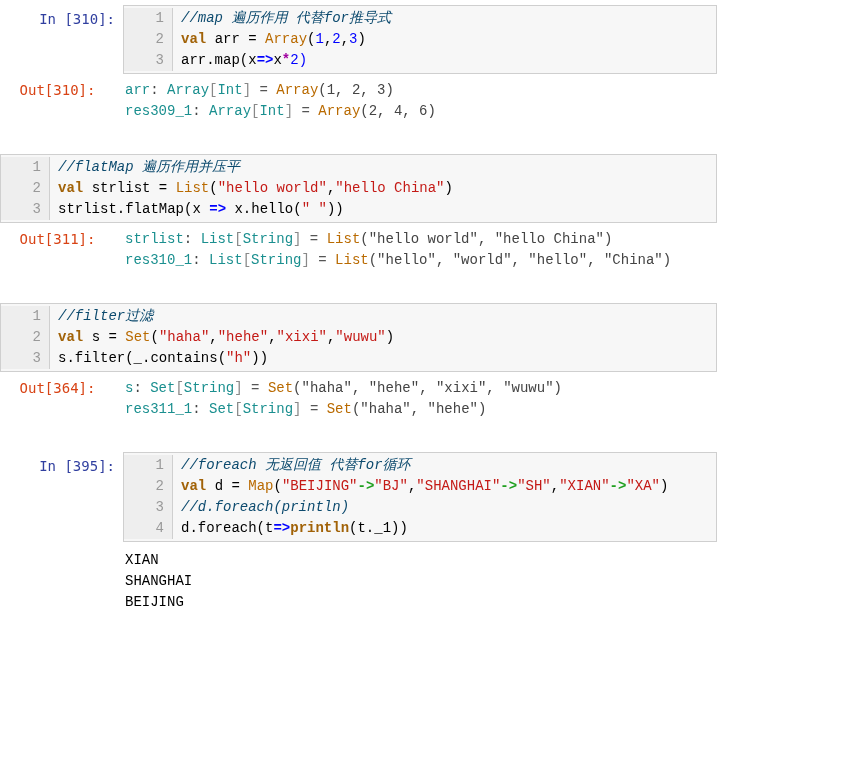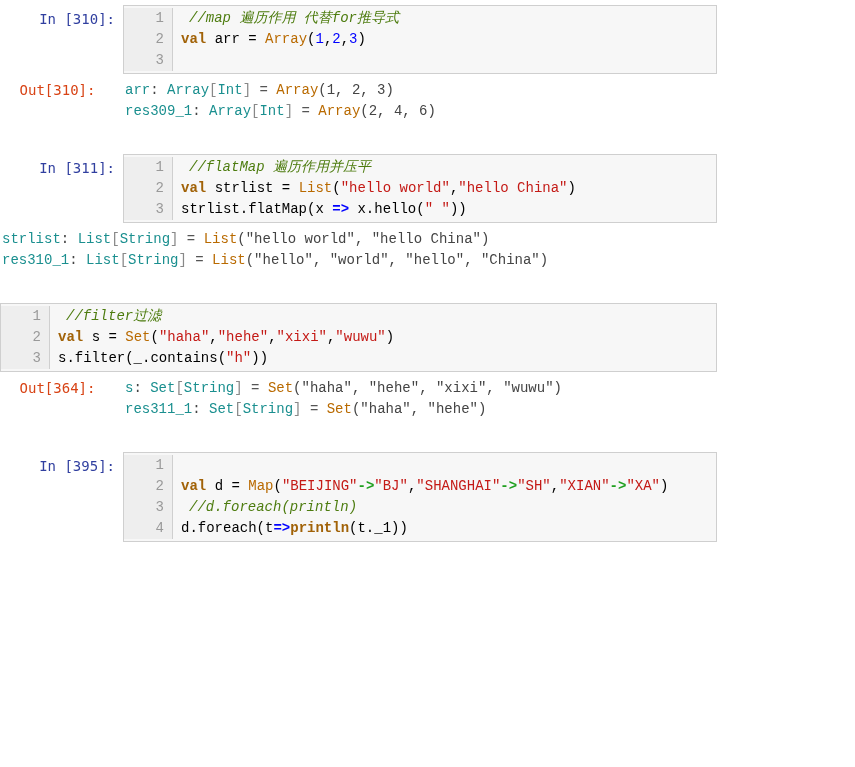--- a/index.html
+++ b/index.html
@@ -60,21 +60,21 @@
     white-space: pre;
   }
   .plain-output {
     flex: 1;
     padding: 6px 0 6px 2px;
     line-height: 1.5;
     white-space: pre;
     color: #000;
   }
   
-  .c-comment { color: #4d7c0f; font-style: italic; margin-left: 8px; }
+  .c-comment { color: #0c4a6e; font-style: italic; }
   .c-key     { color: #a16207; font-weight: bold; }
   .c-id      { color: #000; }
   .c-type    { color: #B96A00; }
   .c-num     { color: #0000FF; }
   .c-str     { color: #C41A16; }
   .c-star    { color: #A000A0; font-weight: bold; }
   .c-arrow   { color: #20A020; font-weight: bold; }
   .c-fat     { color: #0000FF; font-weight: bold; }
   
   .o-id    { color: #1A8F8F; }
@@ -96,49 +96,50 @@
       <div class="code-line">
         <div class="ln">1</div>
         <div class="code"><span class="c-comment">//map 遍历作用 代替for推导式</span></div>
       </div>
       <div class="code-line">
         <div class="ln">2</div>
         <div class="code"><span class="c-key">val</span> <span class="c-id">arr</span><span> = </span><span class="c-type">Array</span><span>(</span><span class="c-num">1</span><span>,</span><span class="c-num">2</span><span>,</span><span class="c-num">3</span><span>)</span></div>
       </div>
       <div class="code-line">
         <div class="ln">3</div>
+        <div class="code"><span>arr.map(x</span><span class="c-fat">=&gt;</span><span>x</span><span class="c-star">*</span><span class="c-num">2)</span></div>
       </div>
     </div>
   </div>
   <div class="cell">
     <div class="prompt out">Out[310]:</div>
     <div class="output-block"><span class="o-id">arr</span><span class="o-txt">: </span><span class="o-ty">Array</span><span class="o-br">[</span><span class="o-ty">Int</span><span class="o-br">]</span><span class="o-eq"> = </span><span class="o-con">Array</span><span class="o-txt">(1, 2, 3)</span>
 <span class="o-id">res309_1</span><span class="o-txt">: </span><span class="o-ty">Array</span><span class="o-br">[</span><span class="o-ty">Int</span><span class="o-br">]</span><span class="o-eq"> = </span><span class="o-con">Array</span><span class="o-txt">(2, 4, 6)</span></div>
   </div>
 
   <div class="gap"></div>
 
   <div class="cell">
-    <div class="prompt in">In  [311]:</div>
     <div class="code-block">
       <div class="code-line">
         <div class="ln">1</div>
         <div class="code"><span class="c-comment">//flatMap 遍历作用并压平</span></div>
       </div>
       <div class="code-line">
         <div class="ln">2</div>
         <div class="code"><span class="c-key">val</span> <span class="c-id">strlist</span><span> = </span><span class="c-type">List</span><span>(</span><span class="c-str">"hello world"</span><span>,</span><span class="c-str">"hello China"</span><span>)</span></div>
       </div>
       <div class="code-line">
         <div class="ln">3</div>
         <div class="code"><span>strlist.flatMap(x </span><span class="c-fat">=&gt;</span><span> x.hello(</span><span class="c-str">" "</span><span>))</span></div>
       </div>
     </div>
   </div>
   <div class="cell">
+    <div class="prompt out">Out[311]:</div>
     <div class="output-block"><span class="o-id">strlist</span><span class="o-txt">: </span><span class="o-ty">List</span><span class="o-br">[</span><span class="o-ty">String</span><span class="o-br">]</span><span class="o-eq"> = </span><span class="o-con">List</span><span class="o-txt">("hello world", "hello China")</span>
 <span class="o-id">res310_1</span><span class="o-txt">: </span><span class="o-ty">List</span><span class="o-br">[</span><span class="o-ty">String</span><span class="o-br">]</span><span class="o-eq"> = </span><span class="o-con">List</span><span class="o-txt">("hello", "world", "hello", "China")</span></div>
   </div>
 
   <div class="gap"></div>
 
   <div class="cell">
     <div class="code-block">
       <div class="code-line">
         <div class="ln">1</div>
@@ -160,32 +161,36 @@
 <span class="o-id">res311_1</span><span class="o-txt">: </span><span class="o-ty">Set</span><span class="o-br">[</span><span class="o-ty">String</span><span class="o-br">]</span><span class="o-eq"> = </span><span class="o-con">Set</span><span class="o-txt">("haha", "hehe")</span></div>
   </div>
 
   <div class="gap"></div>
 
   <div class="cell">
     <div class="prompt in">In  [395]:</div>
     <div class="code-block">
       <div class="code-line">
         <div class="ln">1</div>
+        <div class="code"><span class="c-comment">//foreach 无返回值 代替for循环</span></div>
       </div>
       <div class="code-line">
         <div class="ln">2</div>
         <div class="code"><span class="c-key">val</span> <span class="c-id">d</span><span> = </span><span class="c-type">Map</span><span>(</span><span class="c-str">"BEIJING"</span><span class="c-arrow">-&gt;</span><span class="c-str">"BJ"</span><span>,</span><span class="c-str">"SHANGHAI"</span><span class="c-arrow">-&gt;</span><span class="c-str">"SH"</span><span>,</span><span class="c-str">"XIAN"</span><span class="c-arrow">-&gt;</span><span class="c-str">"XA"</span><span>)</span></div>
       </div>
       <div class="code-line">
         <div class="ln">3</div>
         <div class="code"><span class="c-comment">//d.foreach(println)</span></div>
       </div>
       <div class="code-line">
         <div class="ln">4</div>
         <div class="code"><span>d.foreach(t</span><span class="c-fat">=&gt;</span><span class="c-key">println</span><span>(t._1))</span></div>
       </div>
     </div>
   </div>
   <div class="cell">
     <div class="prompt"></div>
+    <div class="plain-output"><span>XIAN</span>
+<span>SHANGHAI</span>
+<span>BEIJING</span></div>
   </div>
 
 </div>
 
 </body></html>

